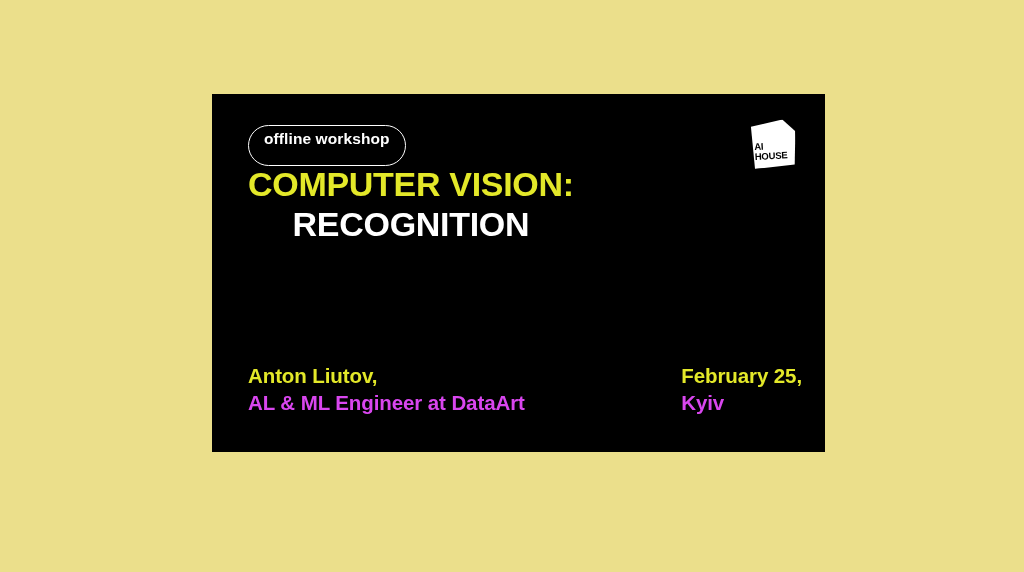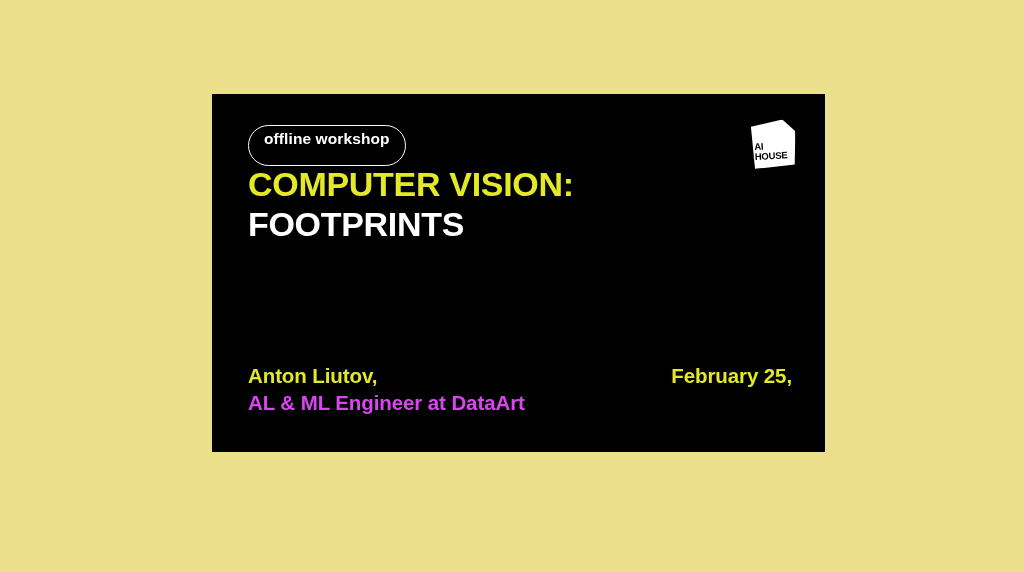--- a/index.html
+++ b/index.html
@@ -75,33 +75,34 @@
   .title {
     position: absolute;
     left: 36px;
     top: 70px;
     font-size: 34px;
     font-weight: 700;
     line-height: 40px;
     letter-spacing: -0.3px;
     color: #ffffff;
     white-space: nowrap;
+    text-align: center;
   }
   .title .accent {
     color: #e3e829;
   }
   .title .line {
     display: block;
   }
 
   
   .footer {
     position: absolute;
     left: 36px;
-    right: 33px;
+    right: 23px;
     top: 268px;
     display: flex;
     justify-content: space-between;
     align-items: flex-start;
   }
   .speaker, .when {
     font-size: 20.5px;
     font-weight: 700;
     line-height: 27px;
     letter-spacing: -0.1px;
@@ -129,26 +130,27 @@
   <div class="logo">
     <div class="logo-shape"></div>
     <div class="logo-text">
       <span>AI</span><br>
       <span>HOUSE</span>
     </div>
   </div>
 
   <div class="title">
     <span class="line accent">COMPUTER VISION:</span>
-    <span class="line">FOOTPRINTS</span>
+    <span class="line">RECOGNITION</span>
   </div>
 
   <div class="footer">
     <div class="speaker">
       <span class="line hl">Anton Liutov,</span>
       <span class="line wh">AL &amp; ML Engineer at DataArt</span>
     </div>
     <div class="when">
       <span class="line hl">February 25,</span>
+      <span class="line wh">Kyiv</span>
     </div>
   </div>
 
 </div>
 
 </body></html>

